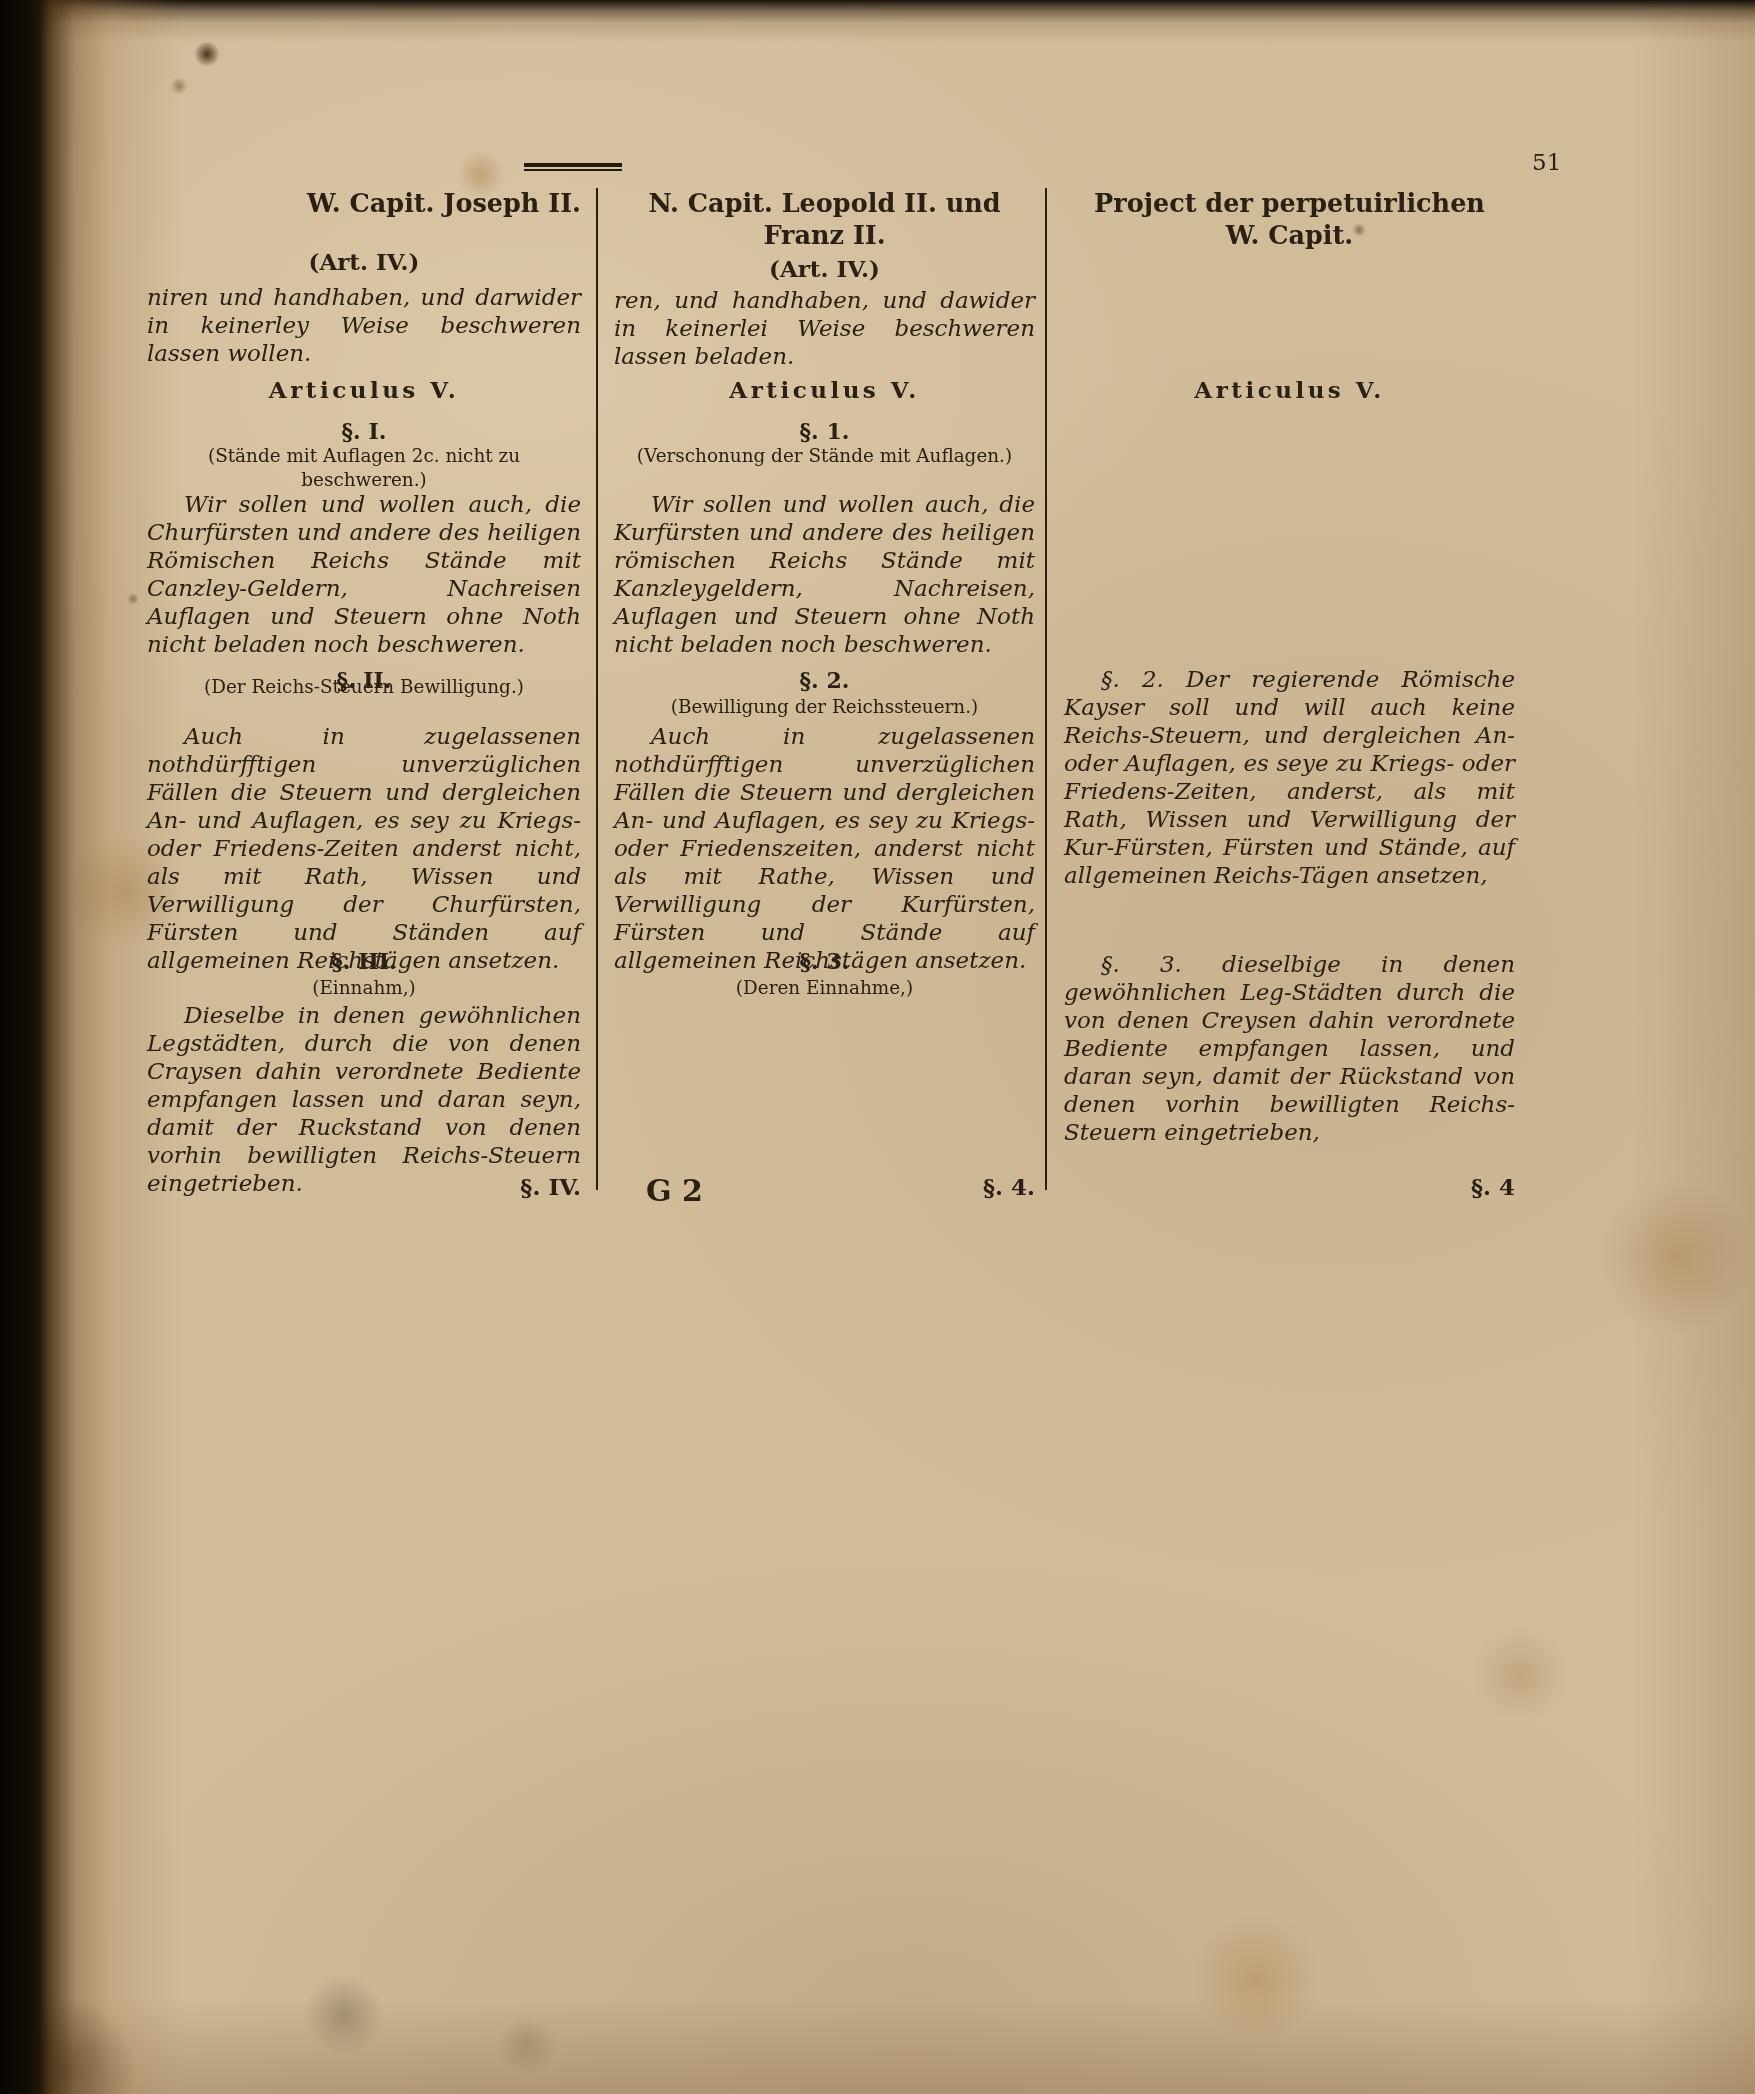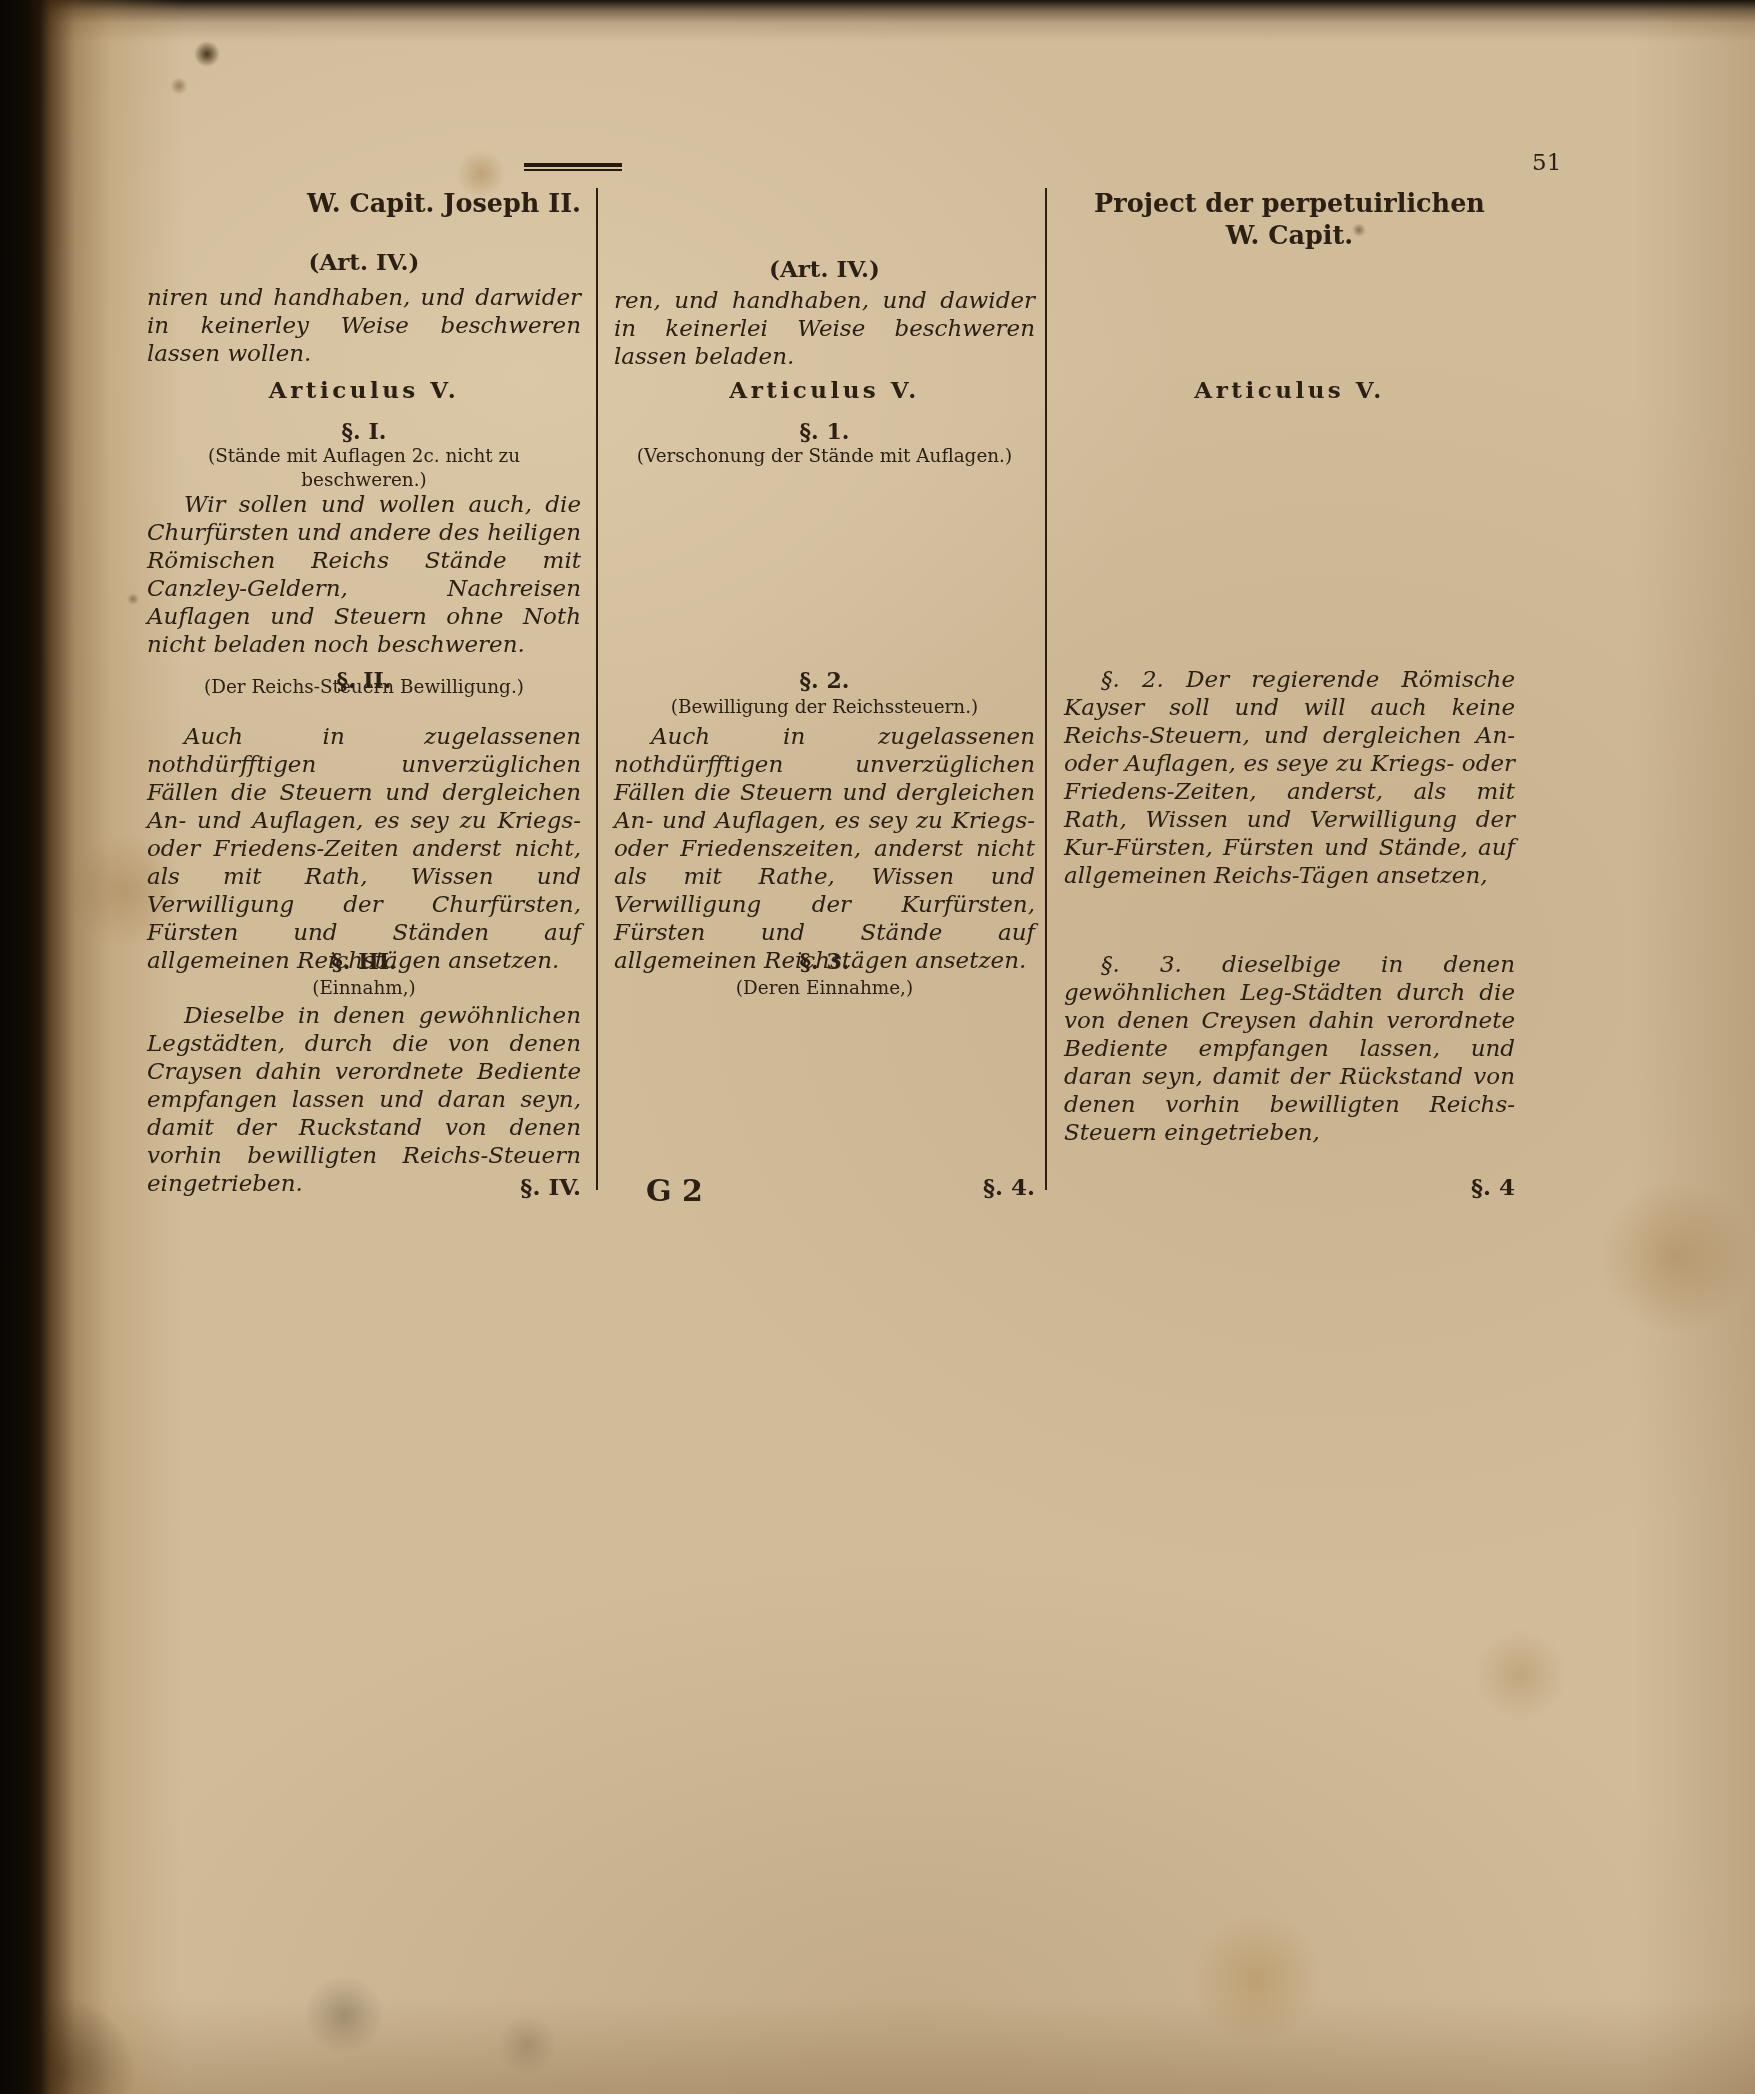--- a/index.html
+++ b/index.html
@@ -92,26 +92,31 @@
   <div class="blk c1 secnum" style="top:667px;">§. II.</div>
   <div class="blk c1 cap" style="top:675px;">(Der Reichs-Steuern Bewilligung.)</div>
   <div class="blk c1 para ind" style="top:722px;">Auch in zugelassenen nothdürfftigen unverzüglichen Fällen die Steuern und dergleichen An- und Auflagen, es sey zu Kriegs- oder Friedens-Zeiten anderst nicht, als mit Rath, Wissen und Verwilligung der Churfürsten, Fürsten und Ständen auf allgemeinen Reichstägen ansetzen.</div>
 
   <div class="blk c1 secnum" style="top:948px;">§. III.</div>
   <div class="blk c1 cap" style="top:976px;">(Einnahm,)</div>
   <div class="blk c1 para ind" style="top:1001px;">Dieselbe in denen gewöhnlichen Legstädten, durch die von denen Craysen dahin verordnete Bediente empfangen lassen und daran seyn, damit der Ruckstand von denen vorhin bewilligten Reichs-Steuern eingetrieben.</div>
 
   <div class="blk c1 catch" style="top:1173px;">§. IV.</div>
 
+  <div class="blk c2 hdr" style="top:187px;">
+    <div>N. Capit. Leopold II. und</div>
+    <div>Franz II.</div>
+  </div>
   <div class="blk c2 artref" style="top:255px;">(Art. IV.)</div>
   <div class="blk c2 para" style="top:286px;">ren, und handhaben, und dawider in keinerlei Weise beschweren lassen beladen.</div>
   <div class="blk c2 artic" style="top:376px;">Articulus V.</div>
 
   <div class="blk c2 secnum" style="top:418px;">§. 1.</div>
   <div class="blk c2 cap" style="top:444px;">(Verschonung der Stände mit Auflagen.)</div>
+  <div class="blk c2 para ind" style="top:490px;">Wir sollen und wollen auch, die Kurfürsten und andere des heiligen römischen Reichs Stände mit Kanzleygeldern, Nachreisen, Auflagen und Steuern ohne Noth nicht beladen noch beschweren.</div>
 
   <div class="blk c2 secnum" style="top:667px;">§. 2.</div>
   <div class="blk c2 cap" style="top:695px;">(Bewilligung der Reichssteuern.)</div>
   <div class="blk c2 para ind" style="top:722px;">Auch in zugelassenen nothdürfftigen unverzüglichen Fällen die Steuern und dergleichen An- und Auflagen, es sey zu Kriegs- oder Friedenszeiten, anderst nicht als mit Rathe, Wissen und Verwilligung der Kurfürsten, Fürsten und Stände auf allgemeinen Reichstägen ansetzen.</div>
 
   <div class="blk c2 secnum" style="top:948px;">§. 3.</div>
   <div class="blk c2 cap" style="top:976px;">(Deren Einnahme,)</div>
 
   <div class="blk c2" style="top:1173px; height:30px;">
     <span class="sig">G 2</span>

